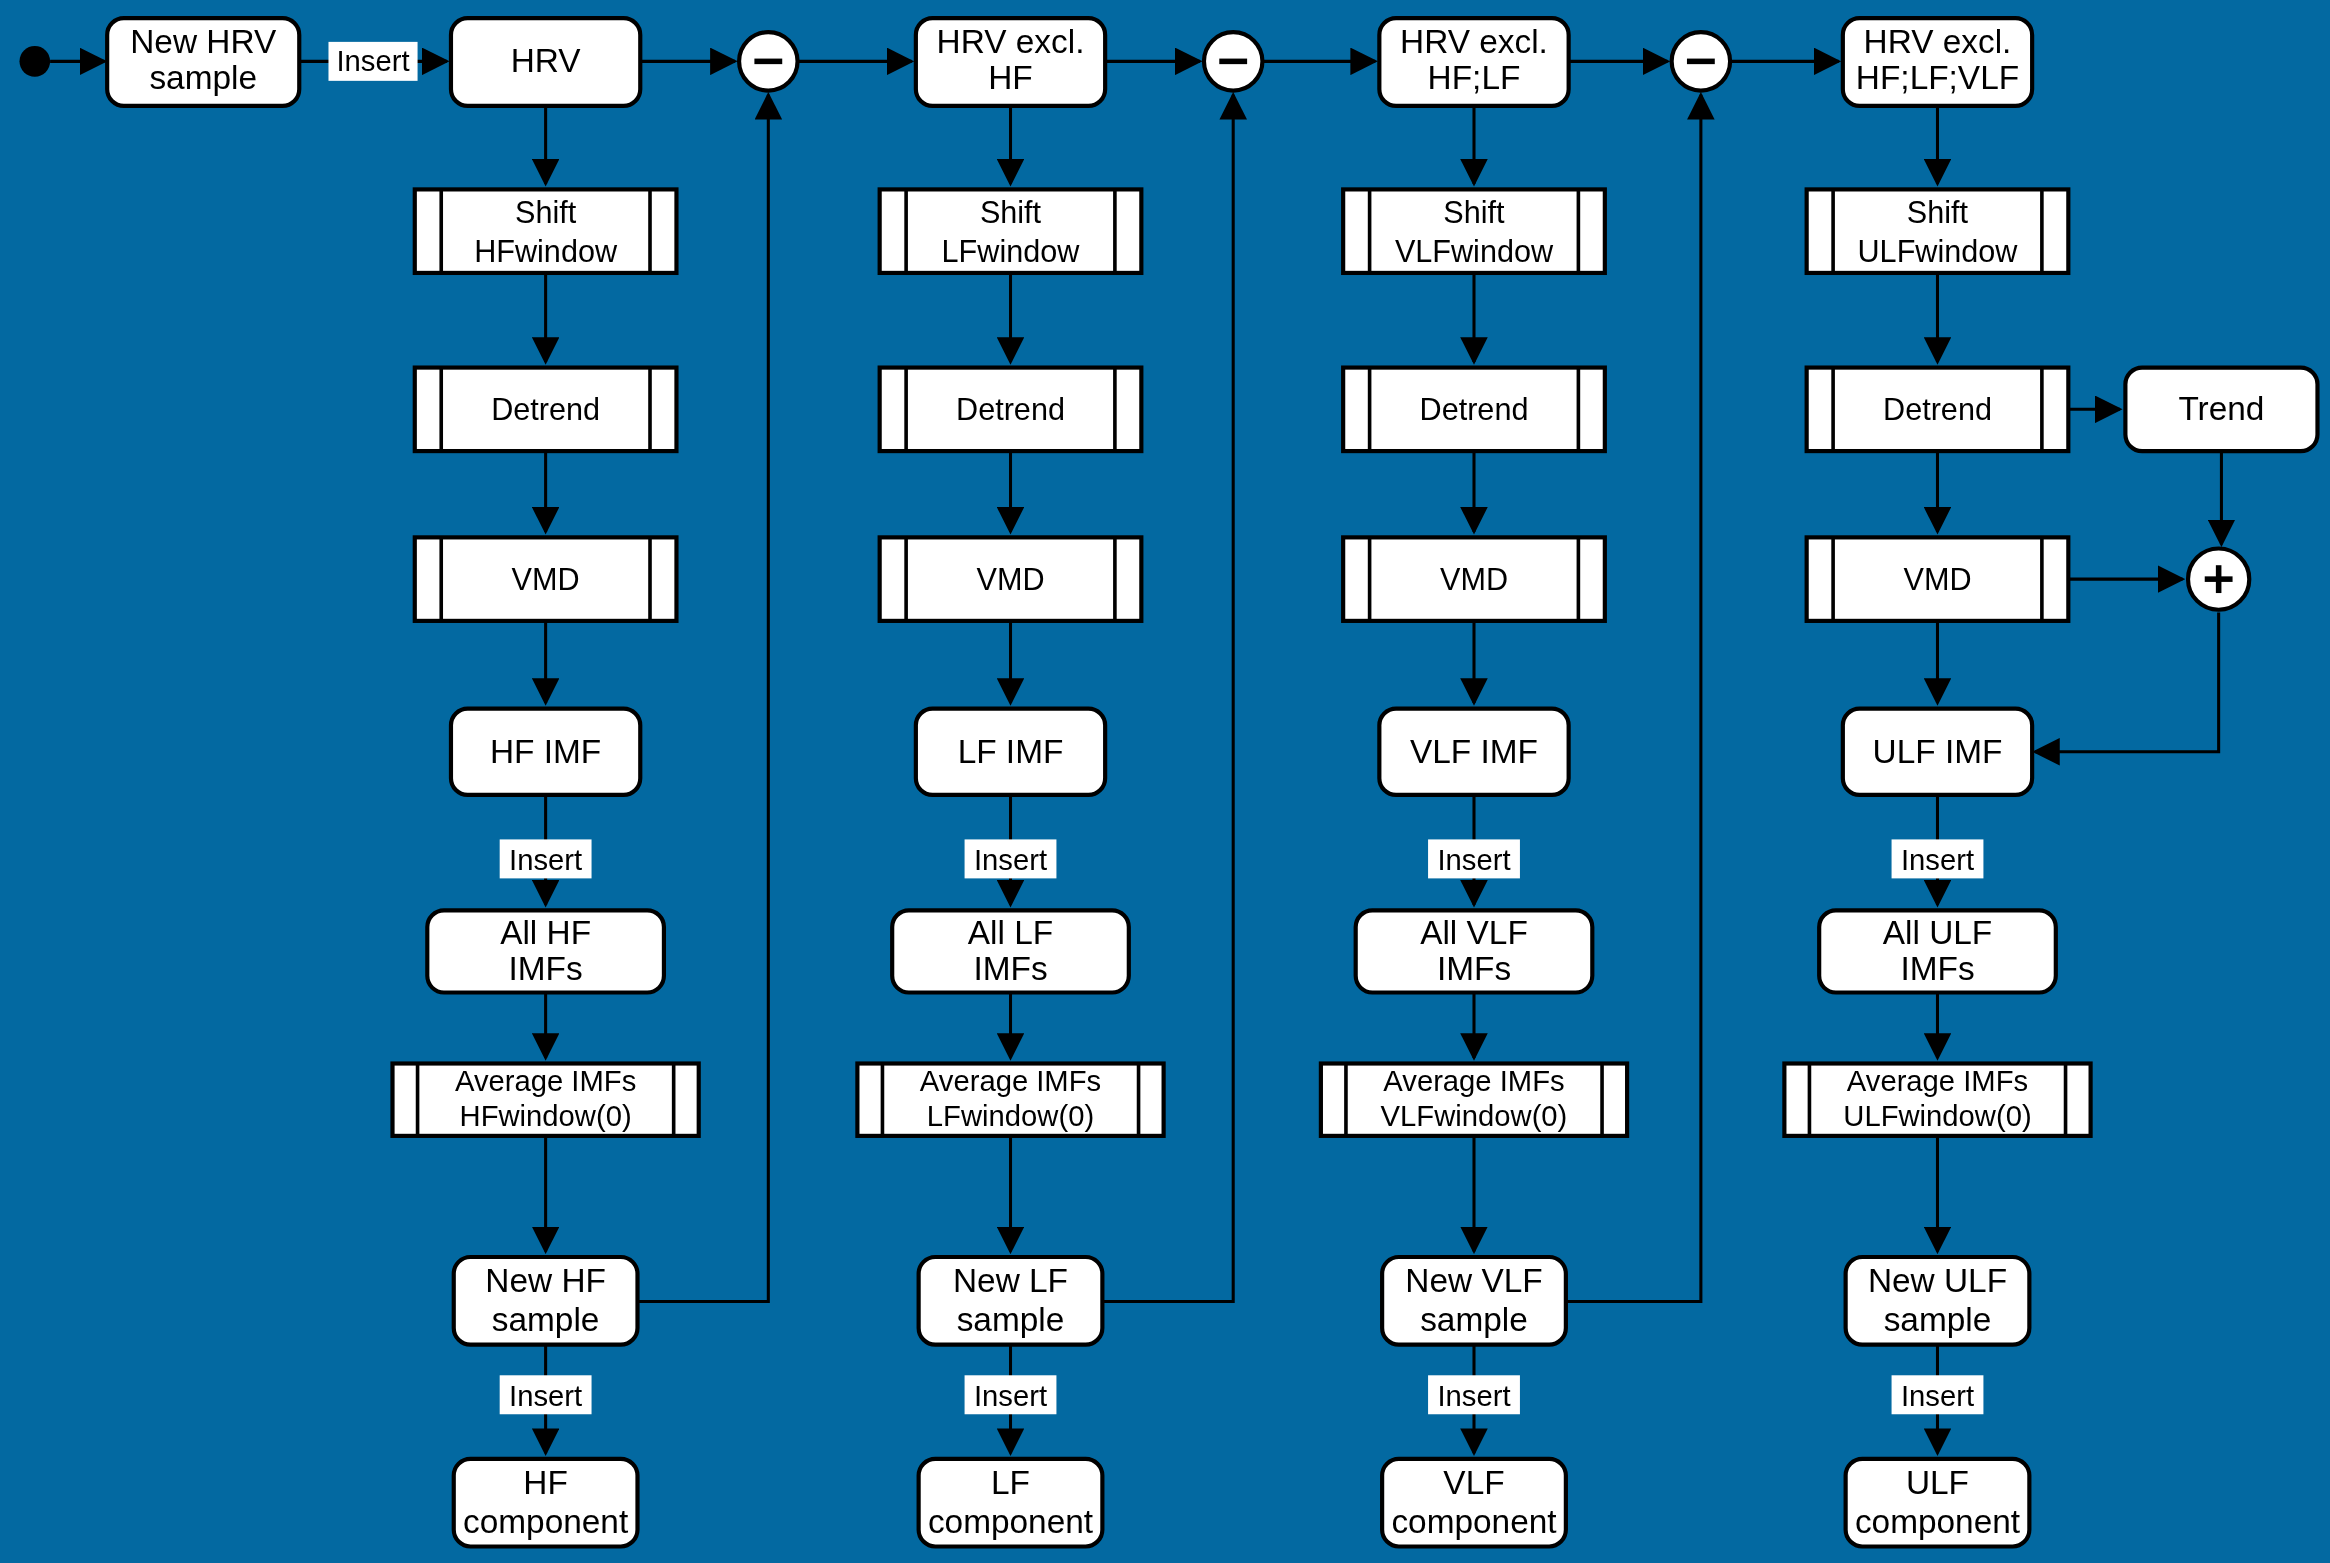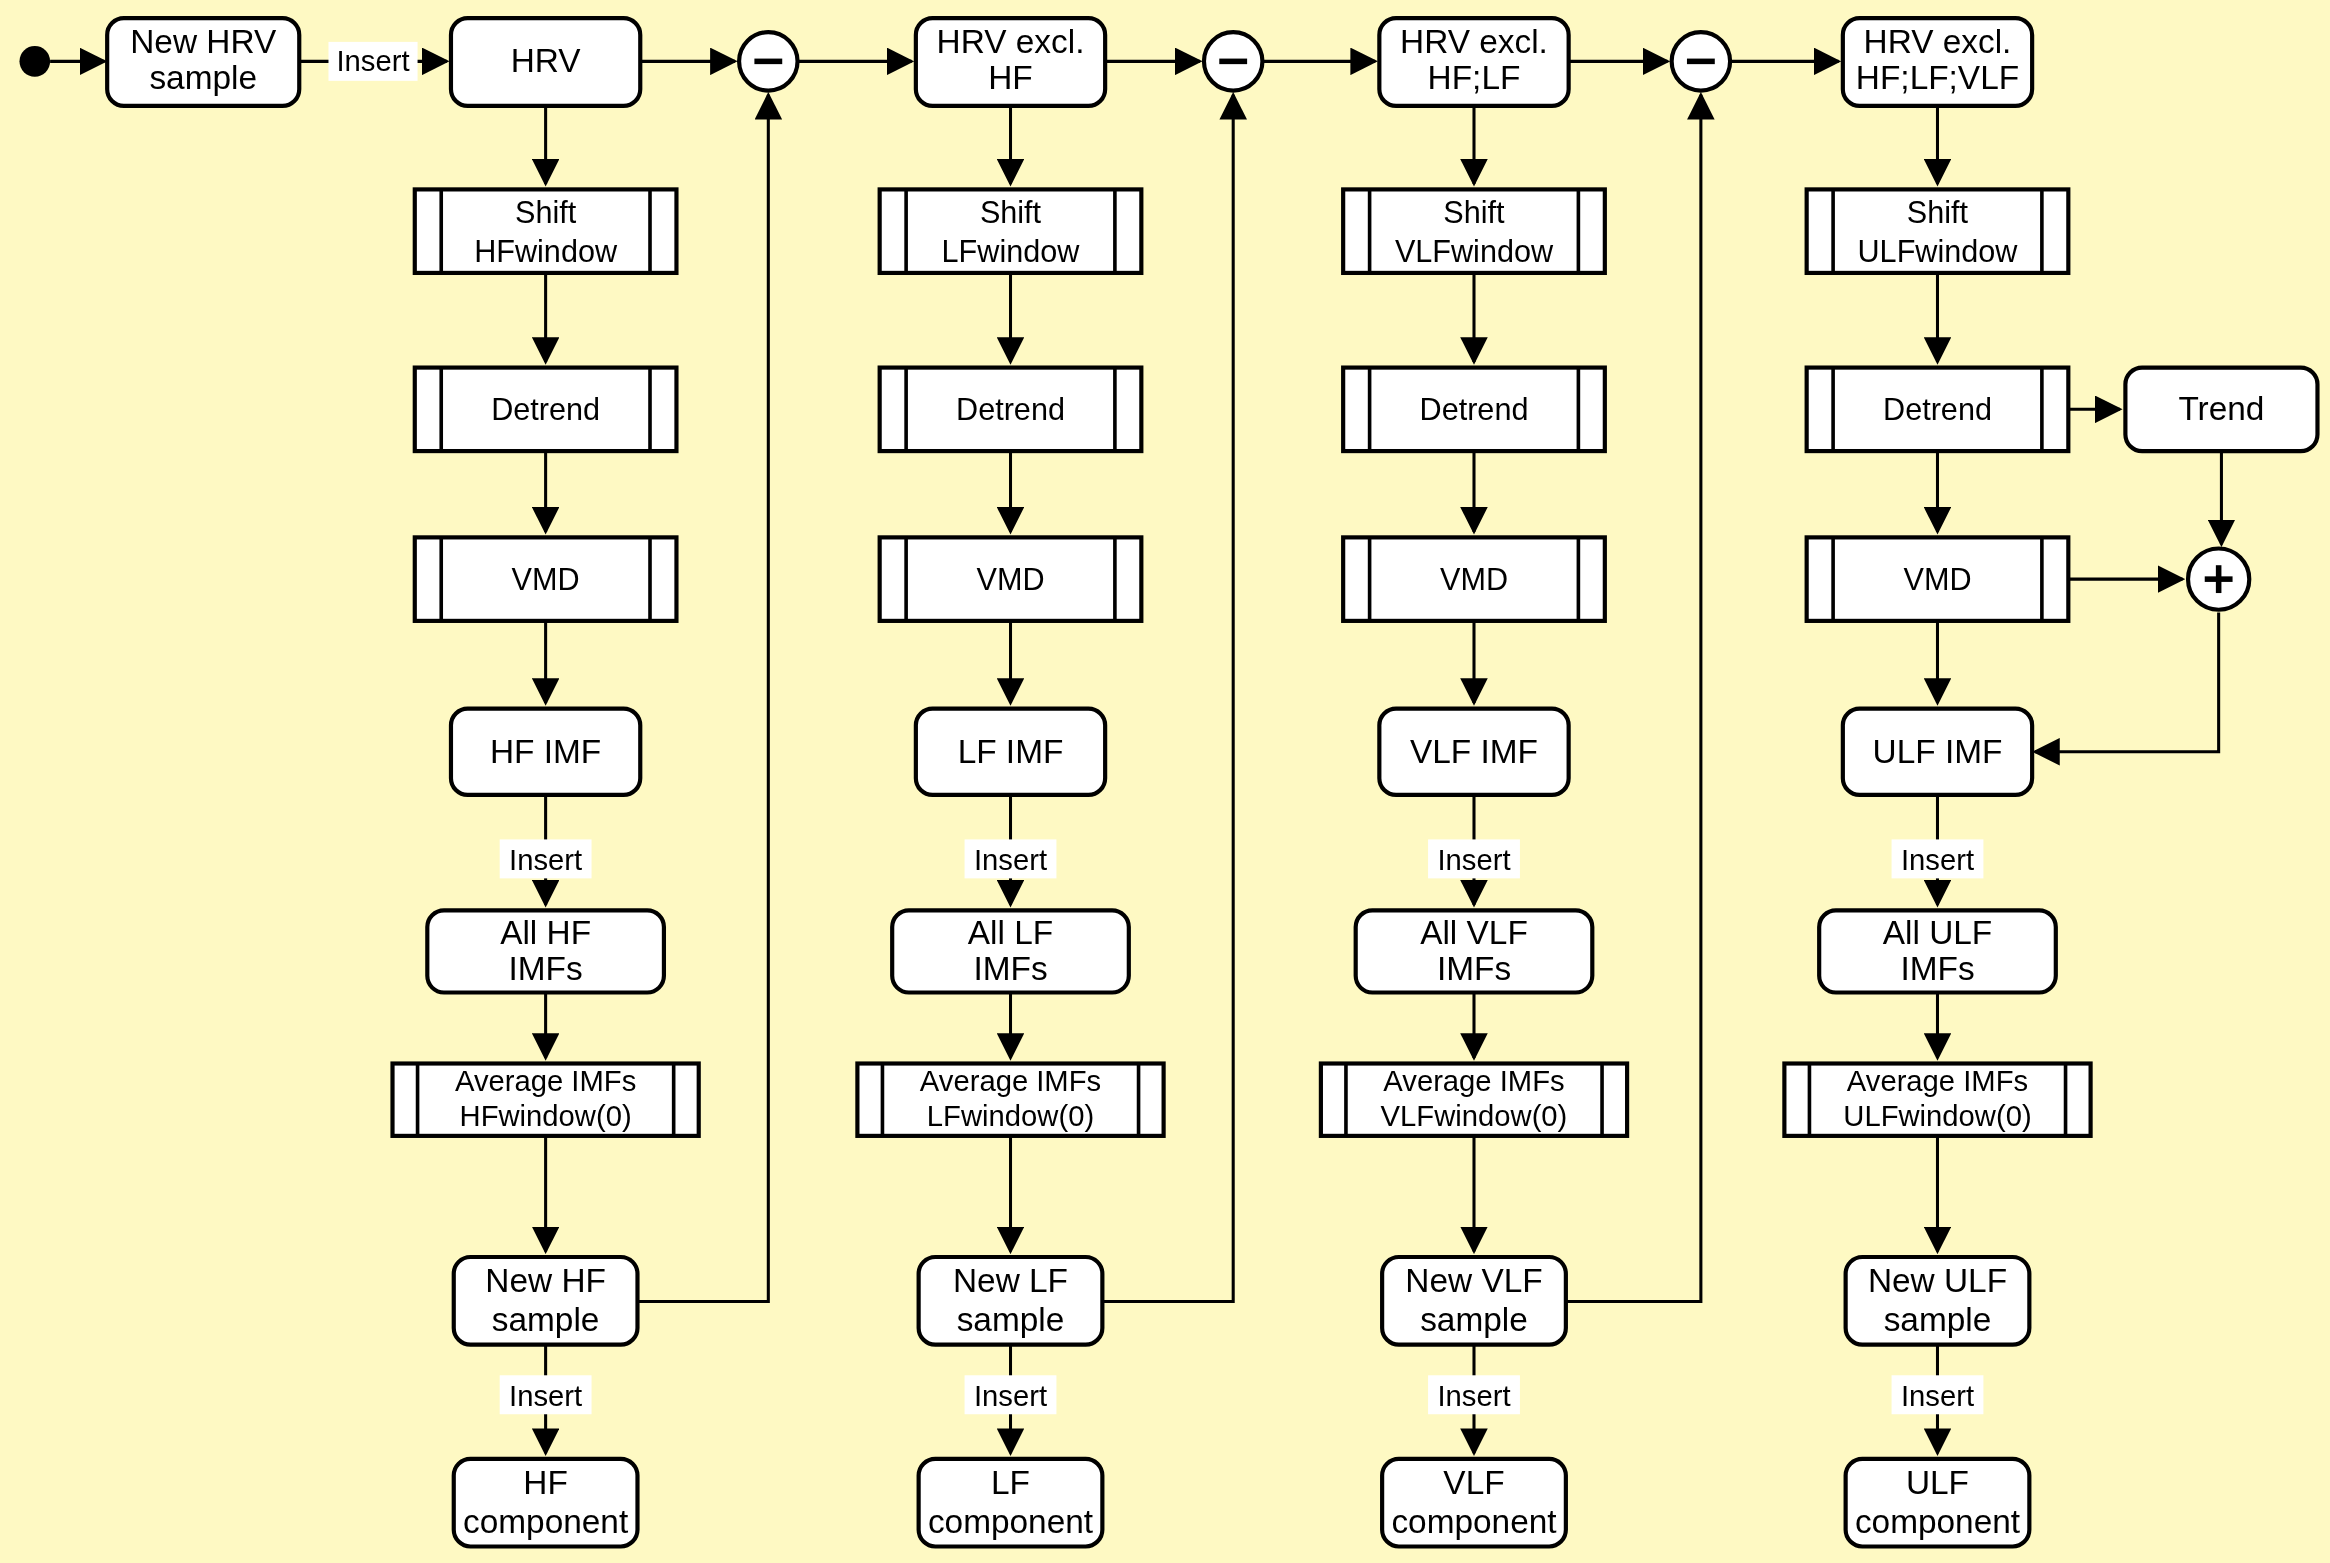--- a/index.html
+++ b/index.html
@@ -1,16 +1,16 @@
 <!DOCTYPE html>
 <html style="font-size:11px"><head>
 <meta charset="utf-8">
 <style>
   html,body{margin:0;padding:0;background:#ffffff;}
-  .stage{width:2330px;height:1564px;background:#fef9c3;overflow:hidden;}
+  .stage{width:2330px;height:1564px;background:#0369a1;overflow:hidden;}
   svg{display:block;}
   .c{stroke:#000;stroke-width:2.2;fill:none;}
   .node{fill:#fff;stroke:#000;stroke-width:3;}
   .inner{stroke:#000;stroke-width:2.6;}
   .op{stroke:#000;stroke-width:4;}
   .mask{fill:#fff;stroke:none;}
   text{font-family:"Liberation Sans","DejaVu Sans",sans-serif;fill:#000;text-anchor:middle;}
   .t{font-size:24px;}
   .ts{font-size:22px;}
   .ta{font-size:21px;}

